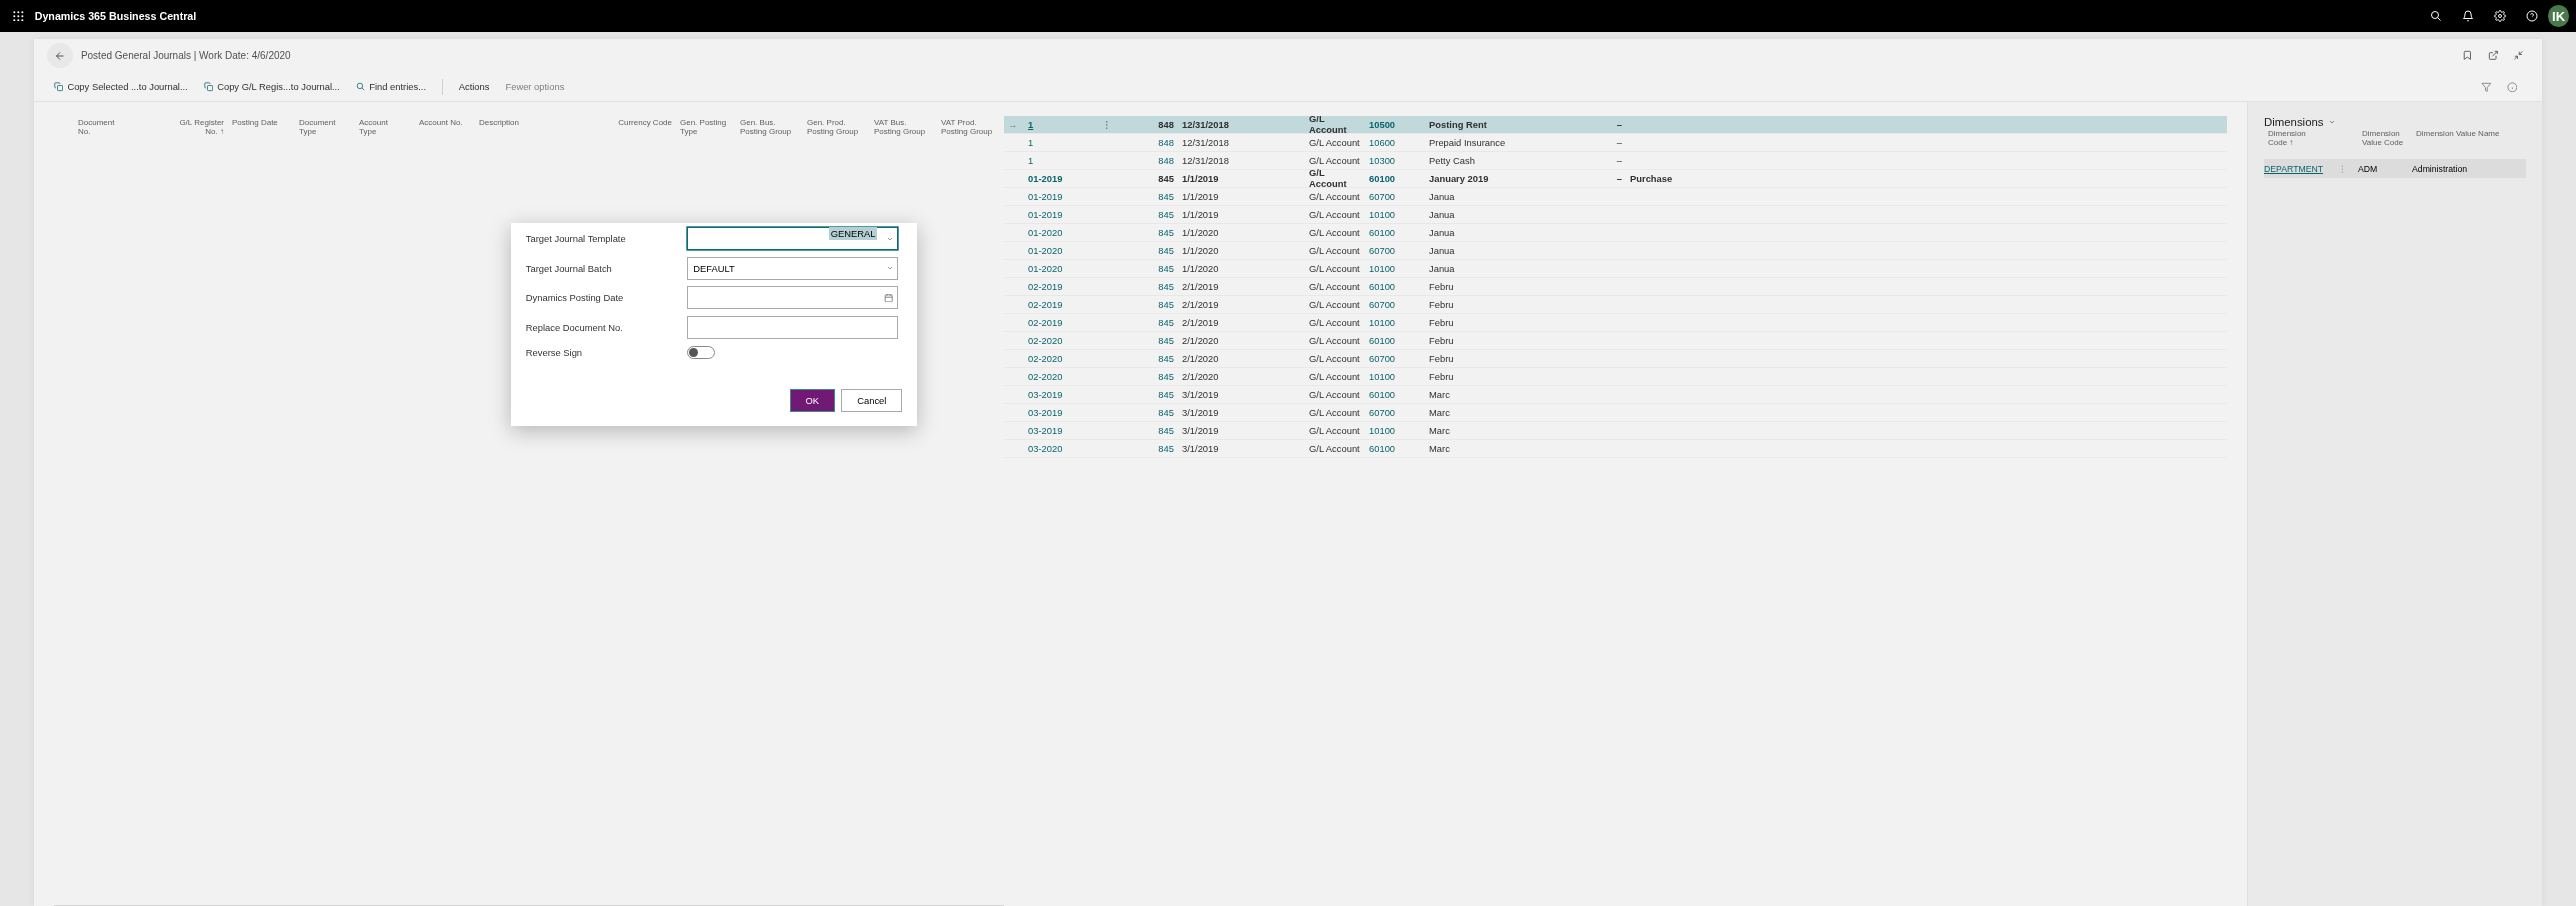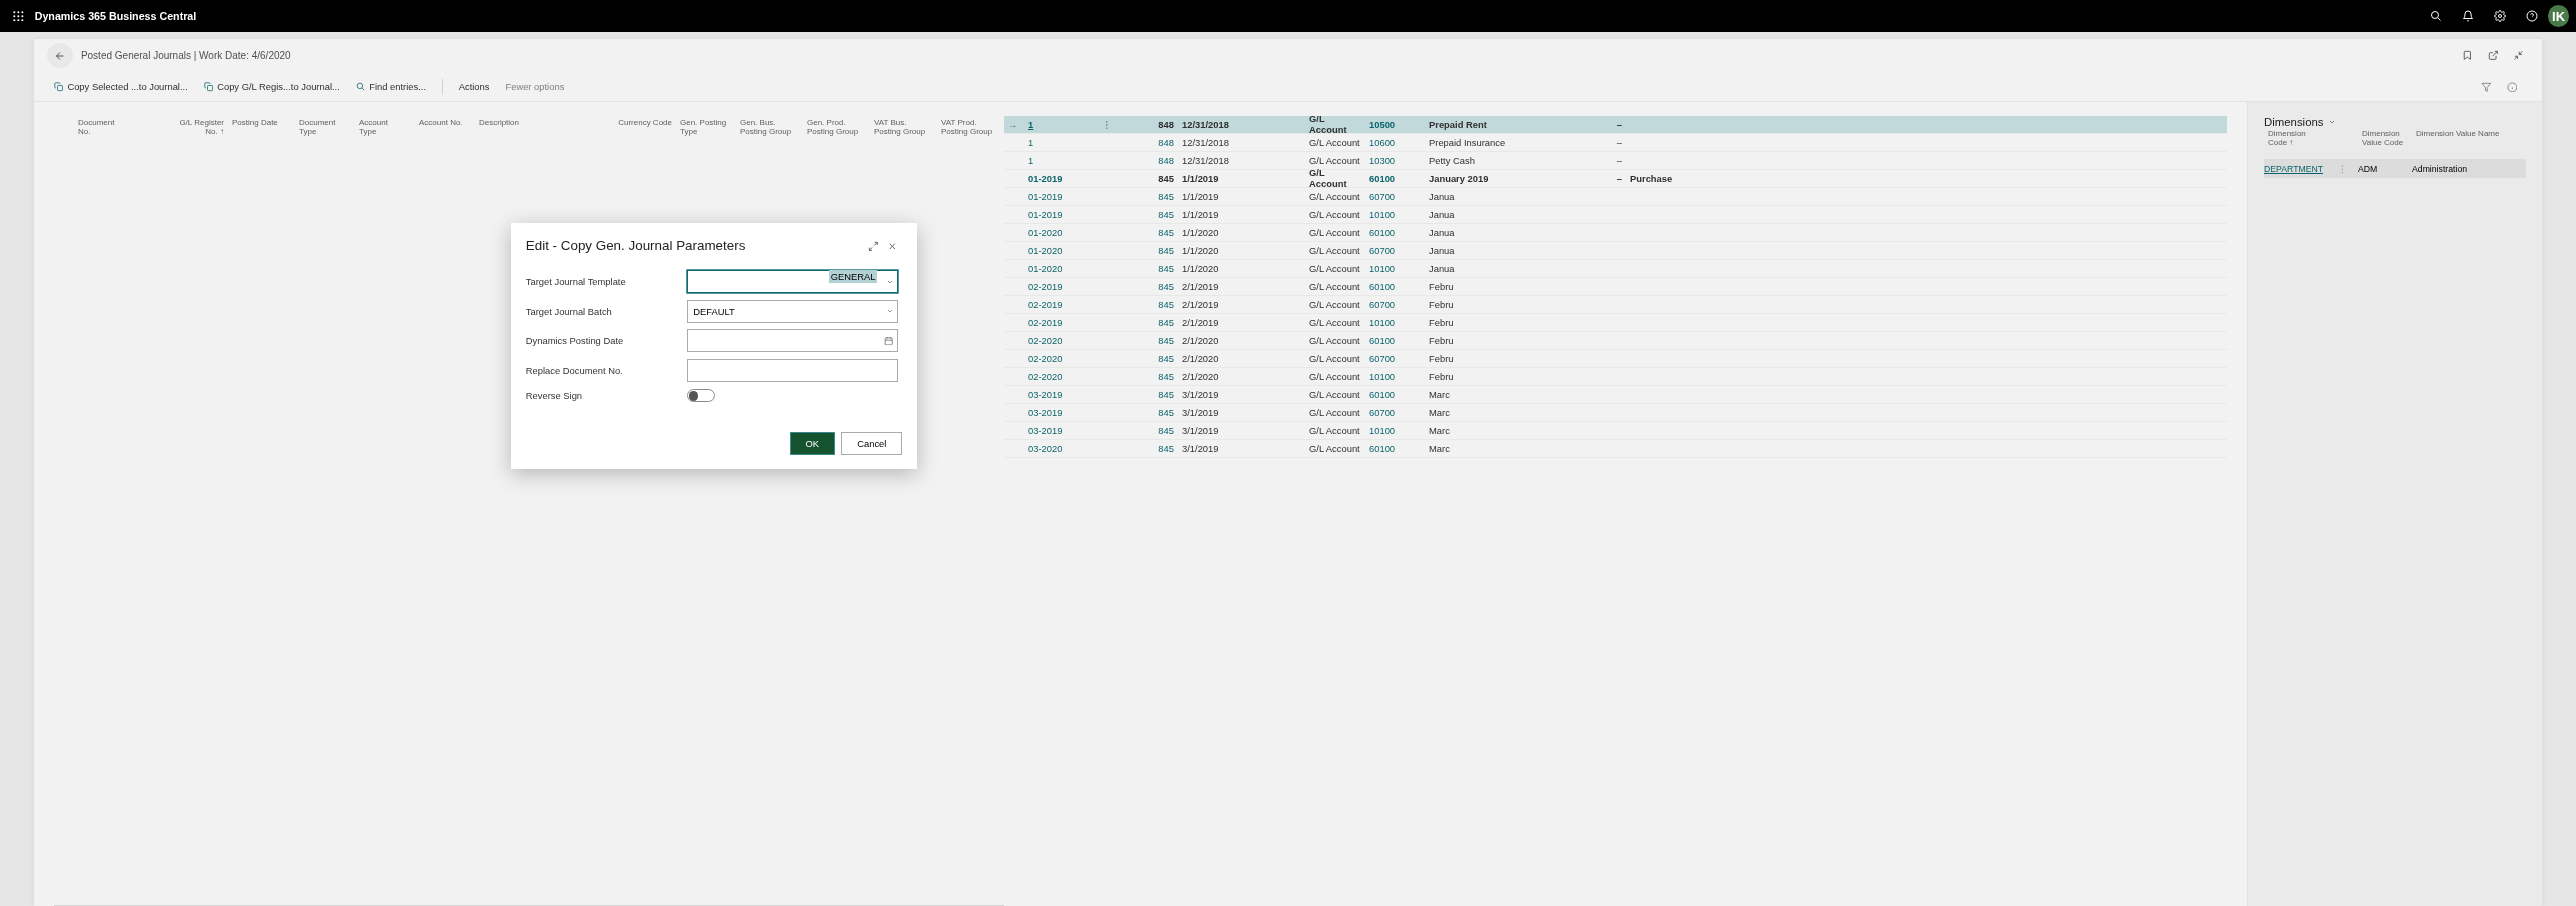--- a/index.html
+++ b/index.html
@@ -84,21 +84,21 @@
 .fld-ctrl { width: 211px; }
 .inp { width: 100%; height: 23px; border: 0.7px solid #aaa; padding: 0 20px 0 5.4px; font-size: 9.4px; position: relative; }
 .inp-wrap { position: relative; }
 .inp-wrap.focus .inp { border-color: #0b6a72; box-shadow: 0 0 0 0.7px #0b6a72; text-align: right; }
 .inp-sel { background: #b3d1d4; padding: 0.7px 1.3px; }
 .inp-icon { position: absolute; right: 4px; top: 50%; transform: translateY(-50%); color: #666; pointer-events: none; }
 .toggle { width: 28px; height: 13.4px; border-radius: 6.7px; border: 0.7px solid #888; background: #fff; position: relative; cursor: pointer; }
 .toggle .knob { width: 9.4px; height: 9.4px; border-radius: 50%; background: #555; position: absolute; left: 1.3px; top: 1.3px; }
 .dlg-foot { display: flex; justify-content: flex-end; gap: 6.7px; padding: 9.4px 14.8px 14.8px 14.8px; }
 .btn { height: 23px; padding: 0 14.8px; font-size: 9.4px; cursor: pointer; border: 0.7px solid #aaa; background: #fff; display: flex; align-items: center; }
-.btn.primary { background: #14532d; color: #fff; border-color: #3a8a8f; }
+.btn.primary { background: #701a75; color: #fff; border-color: #3a8a8f; }
 
 svg { display: block; }
 </style>
 </head>
 <body>
 
 <div class="header">
   <div class="hdr-waffle">
     <svg width="10.7" height="10.7" viewBox="0 0 16 16" fill="white">
         <circle cx="2" cy="2" r="1.5"></circle>
@@ -252,21 +252,21 @@
         <div class="grid-body" id="grid-body">
             <div class="grid-row sel bold">
               <div class="c-arrow">→</div>
               <div class="c-doc"><span class="link link-u">1</span></div>
               <div class="c-menu">⋮</div>
               <div class="c-reg"><span class="">848</span></div>
               <div class="c-pdate">12/31/2018</div>
               <div class="c-dtype"></div>
               <div class="c-atype">G/L Account</div>
               <div class="c-acc"><span class="link">10500</span></div>
-              <div class="c-desc">Prepaid Rent</div>
+              <div class="c-desc">Posting Rent</div>
               <div class="c-cur">–</div>
               <div class="c-gpt"></div>
               <div class="c-gbpg"></div>
               <div class="c-gppg"></div>
               <div class="c-vbpg"></div>
               <div class="c-vppg"></div>
             </div>
             <div class="grid-row">
               <div class="c-arrow"></div>
               <div class="c-doc"><span class="link">1</span></div>
@@ -599,38 +599,20 @@
               <div class="fb-c3">Administration</div>
             </div>
           </div>
       </div>
     </div>
   </div>
 
   <div class="overlay-dim"></div>
 
   <div class="dialog">
-    <div class="dlg-head">
-      <div class="dlg-title">Edit - Copy Gen. Journal Parameters</div>
-      <div class="sp"></div>
-      <div class="dlg-icon">
-          <svg width="10.7" height="10.7" viewBox="0 0 24 24" fill="none" stroke="#555" stroke-width="2">
-            <polyline points="15 3 21 3 21 9"></polyline>
-            <polyline points="9 21 3 21 3 15"></polyline>
-            <line x1="21" y1="3" x2="14" y2="10"></line>
-            <line x1="3" y1="21" x2="10" y2="14"></line>
-          </svg>
-        </div>
-      <div class="dlg-icon">
-          <svg width="10.7" height="10.7" viewBox="0 0 24 24" fill="none" stroke="#555" stroke-width="2">
-            <line x1="18" y1="6" x2="6" y2="18"></line>
-            <line x1="6" y1="6" x2="18" y2="18"></line>
-          </svg>
-        </div>
-    </div>
     <div class="dlg-body">
       <div class="fld">
         <div class="fld-label">Target Journal Template</div>
         <div class="fld-ctrl">
           <div class="inp-wrap focus">
             <div class="inp"><span class="inp-sel">GENERAL</span></div>
             <span class="inp-icon">
                 <svg width="8" height="8" viewBox="0 0 24 24" fill="none" stroke="#666" stroke-width="2">
                   <polyline points="6 9 12 15 18 9"></polyline>
                 </svg>

